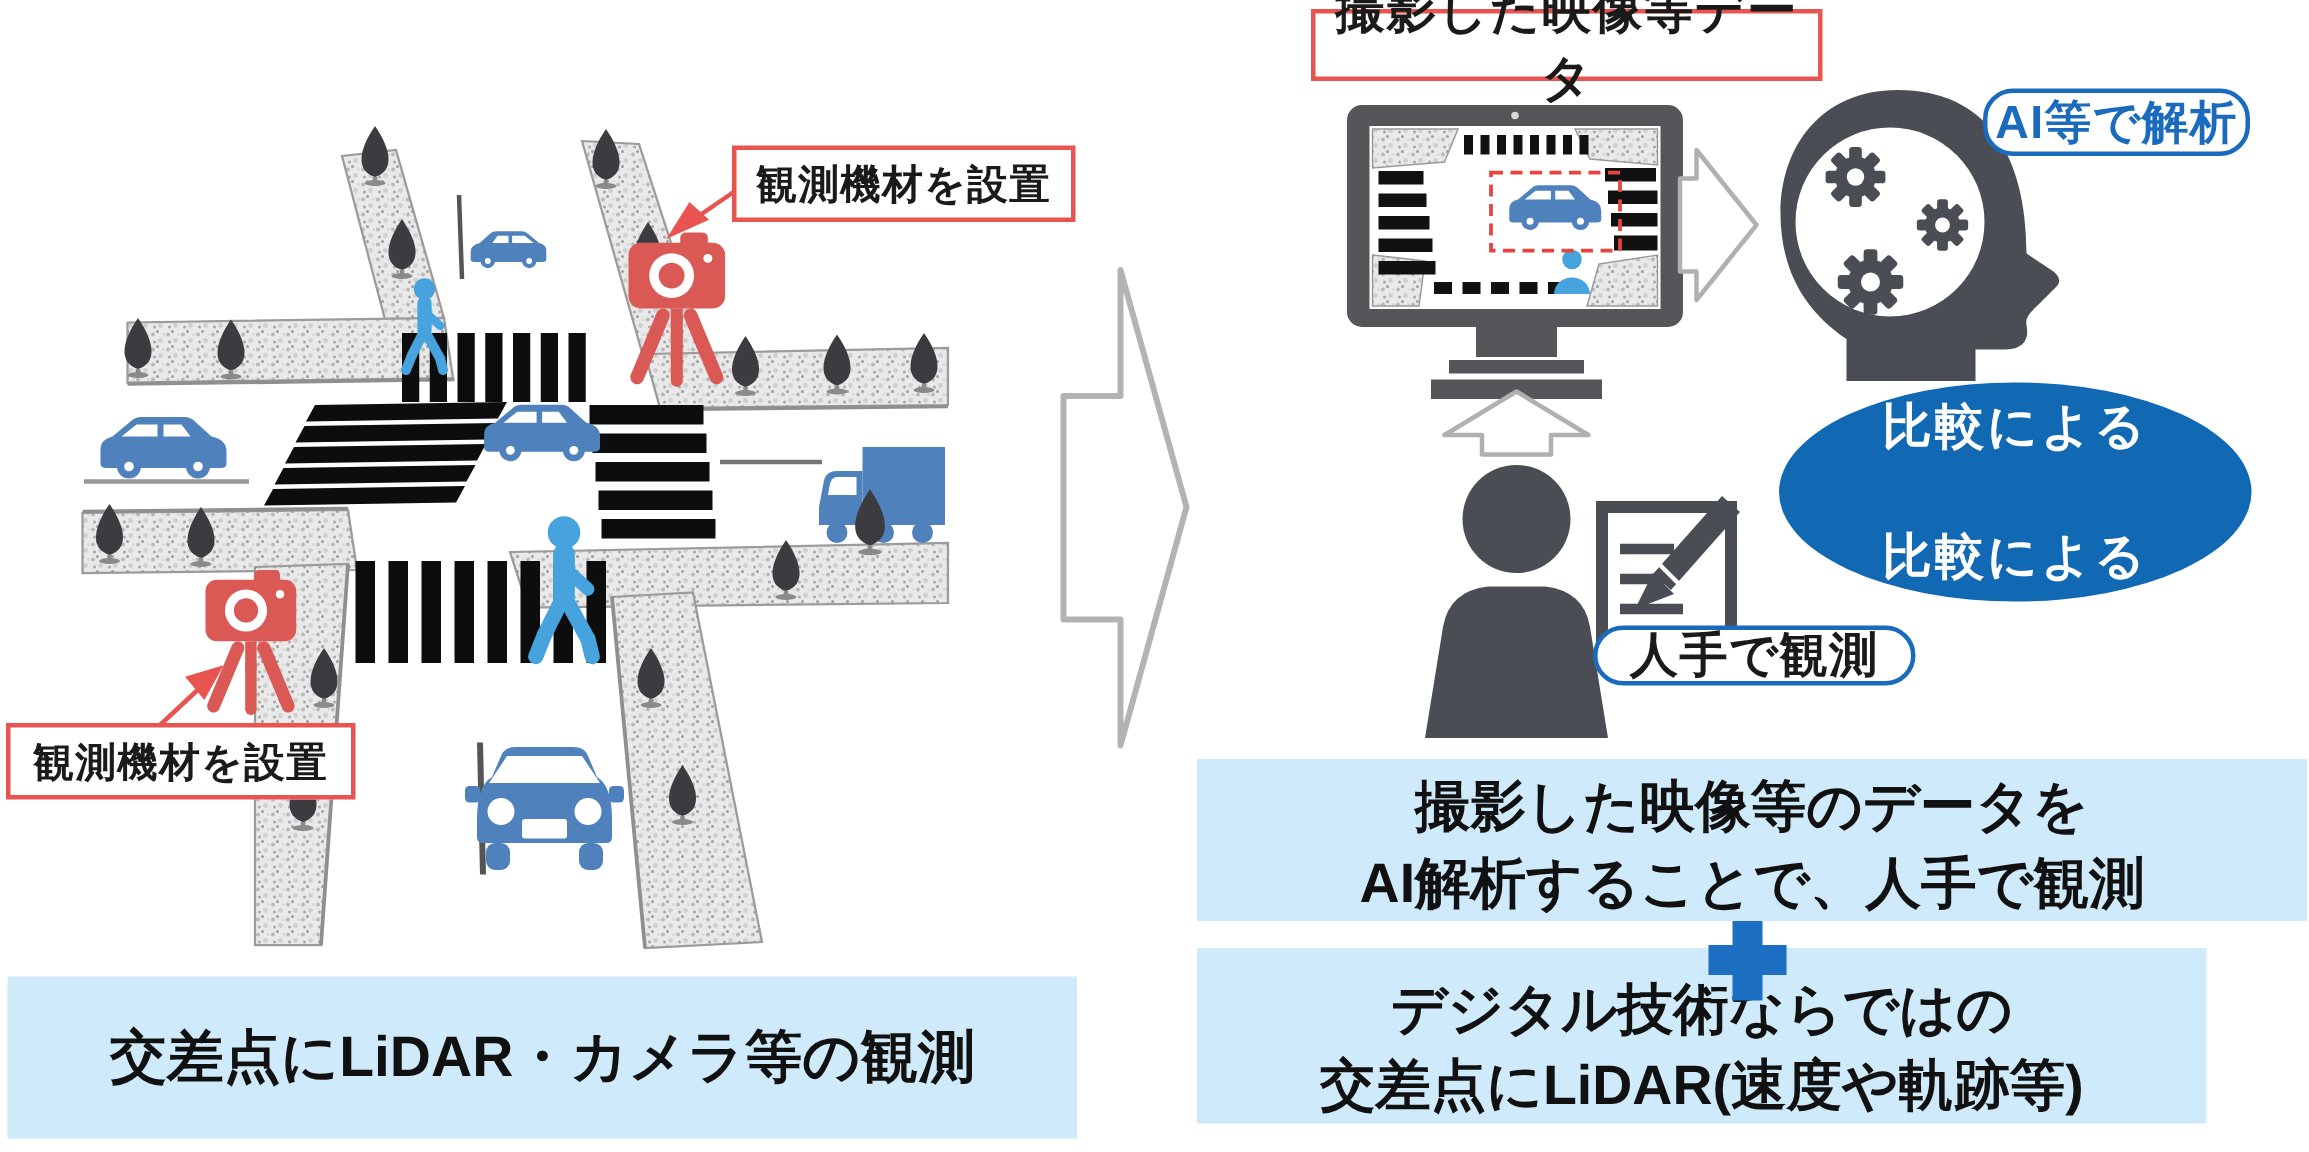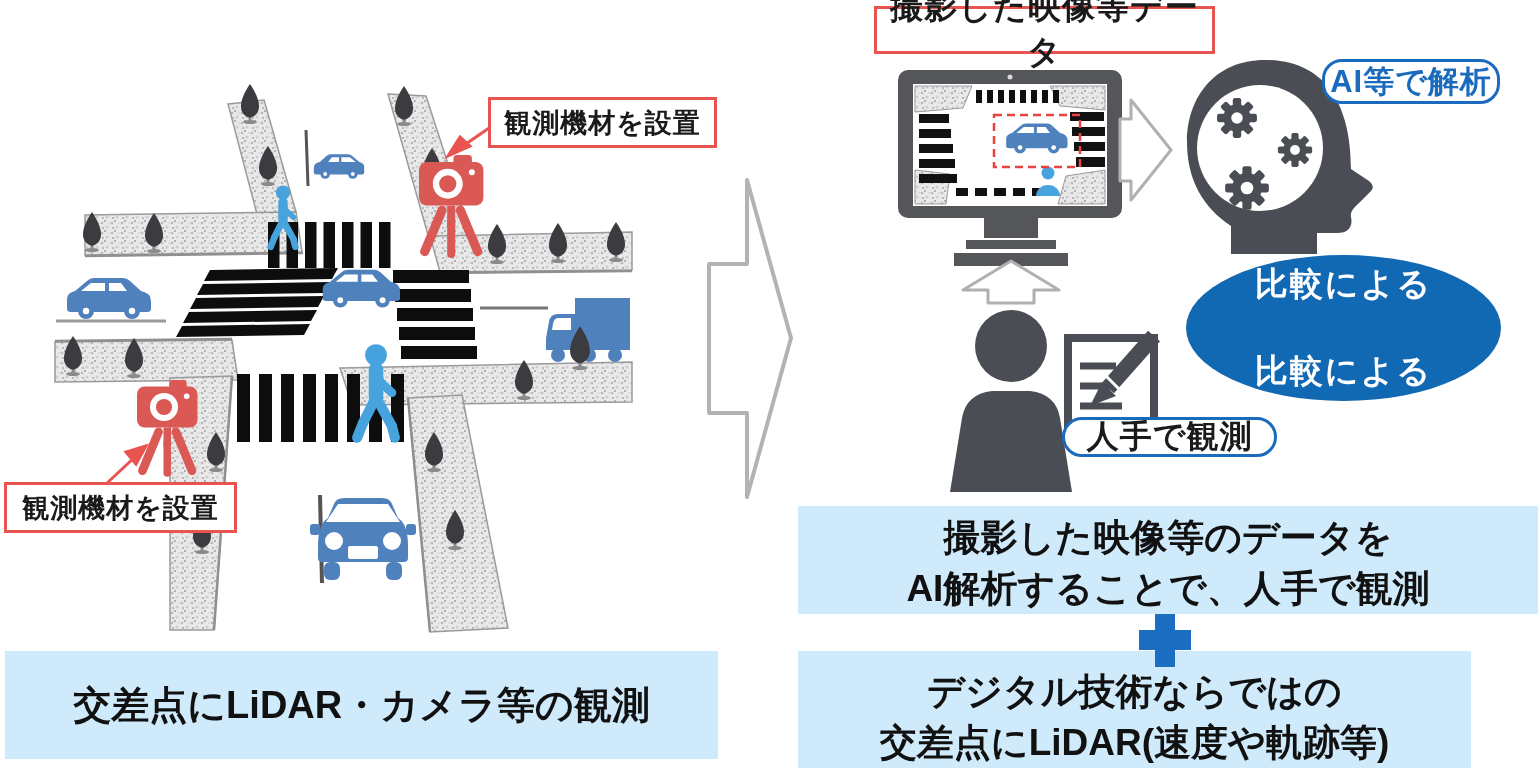--- a/index.html
+++ b/index.html
@@ -302,18 +302,18 @@
 <div class="overlay caption caption-right" style="left:798px; top:506px; width:740px; height:108px;">
   <div class="ln">撮影した映像等のデータを</div>
   <div class="ln">AI解析することで、人手で観測</div>
 </div>
 
 <div class="plus" style="left:1139px; top:614px; width:52px; height:53px;">
   <div class="bar-v"></div>
   <div class="bar-h"></div>
 </div>
 
-<div class="overlay caption caption-right" style="left:798px; top:651px; width:673px; height:117px;">
+<div class="overlay caption caption-right" style="left:798px; top:632px; width:673px; height:117px;">
   <div class="ln">デジタル技術ならではの</div>
   <div class="ln">交差点にLiDAR(速度や軌跡等)</div>
 </div>
 
 </div>
 
 </body></html>

